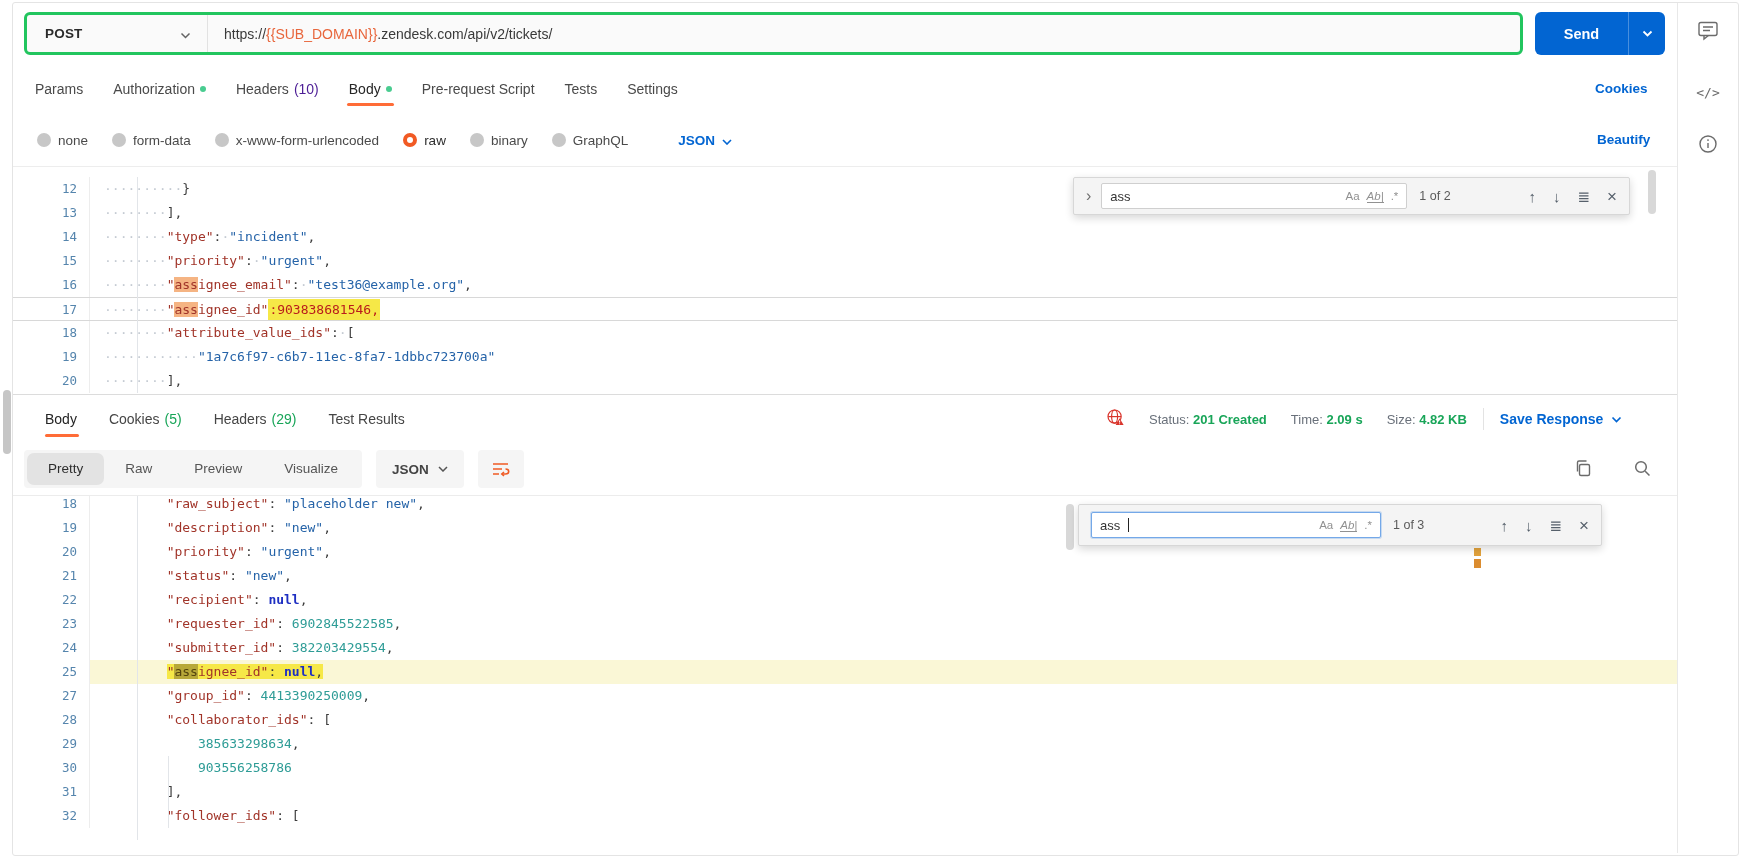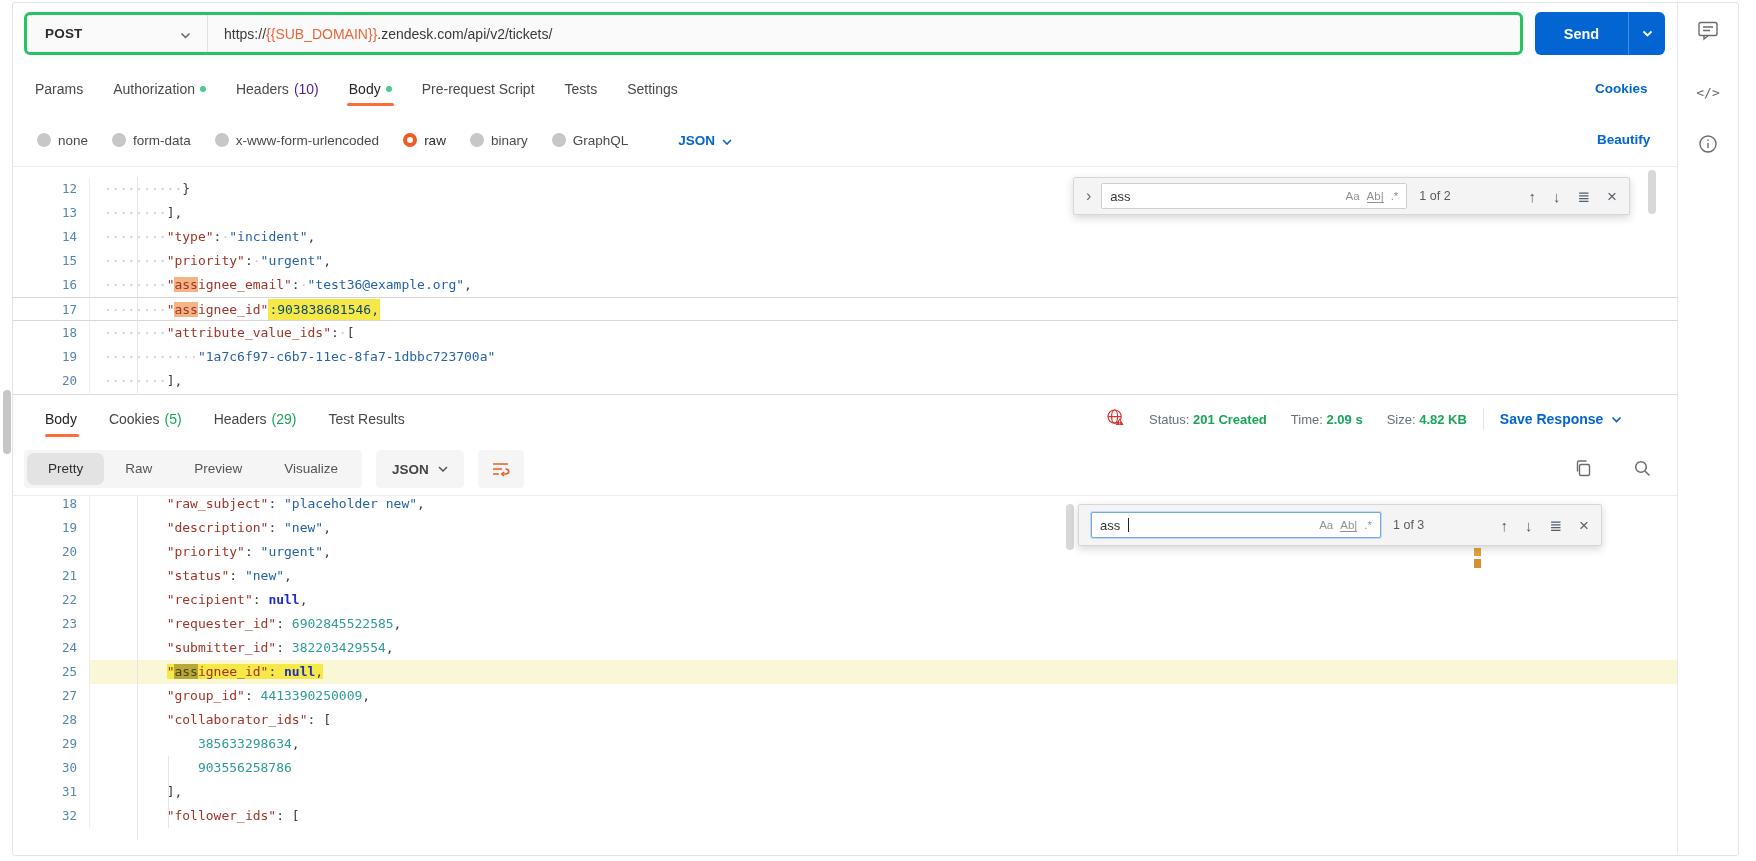--- a/index.html
+++ b/index.html
@@ -41,21 +41,21 @@
   #req-editor .lines{margin-top:10px;}
   #res-editor{top:495px;height:345px;border-top:1px solid #ececec;}
   #res-editor .lines{margin-top:-4px;}
   .code-line{display:flex;height:24px;line-height:24px;font-family:"DejaVu Sans Mono",monospace;font-size:13px;box-sizing:border-box;}
   .ln{width:64px;text-align:right;padding-right:12px;color:#5585ad;flex:none;border-right:1px solid #ededed;font-size:12.5px;}
   .code{white-space:pre;padding-left:14px;flex:1;}
   .key{color:#a13429;} .str{color:#2563a8;} .num{color:#2e9c96;text-align:center;} .pun{color:#3b3b3b;}
   .nul{color:#1d2ec2;font-weight:700;}
   .ws{color:#c5cbd3;} .sp{}
   .m-o{background:#f5b483;}
-  .yel{background:#f6e847;color:#0c4a6e;padding:3px 1px;}
+  .yel{background:#f6e847;color:#b91c1c;padding:3px 1px;}
   .row-border{border-top:1px solid #d8d8d8;border-bottom:1px solid #d8d8d8;}
   .row-hl .code{background:#faf7d6;}
   .m-y{background:#f6e847;}
   .m-cur{background:#b8a839;color:#53430d;}
   .guide{position:absolute;width:1px;background:#e2e5e9;}
   
   .rtabs-row{left:13px;top:398px;height:42px;display:flex;align-items:center;gap:32px;padding-left:32px;}
   .rtab{position:relative;font-size:14px;color:#454545;cursor:pointer;display:flex;gap:5px;white-space:nowrap;}
   .rtab.active{color:#242424;}
   .rtab.active::after{content:"";position:absolute;left:0;right:-2px;bottom:-10px;height:3px;background:#ff6c37;border-radius:2px;}
@@ -74,21 +74,21 @@
   .json2{padding:0 16px;gap:9px;font-size:13.5px;color:#444;font-weight:600;}
   .wrapb{width:46px;}
   .icon-btn{width:24px;height:24px;display:flex;align-items:center;justify-content:center;cursor:pointer;color:#6b6b6b;}
   
   .fpanel{display:flex;align-items:center;background:#f4f4f4;border:1px solid #d7d7d7;box-shadow:0 3px 8px rgba(0,0,0,.16);border-radius:2px;padding:0 12px;gap:10px;box-sizing:border-box;z-index:5;}
   .fchev{color:#6f6f6f;font-size:16px;line-height:1;cursor:pointer;}
   .finput{background:#fff;border:1px solid #cfcfcf;border-radius:2px;height:26px;display:flex;align-items:center;padding:0 8px;gap:7px;font-size:13px;color:#333;box-sizing:border-box;}
   .fquery{white-space:pre;}
   .fspace{flex:1;}
   .ficon{color:#919191;font-size:11.5px;cursor:pointer;font-family:"Liberation Sans",sans-serif;}
-  .fword{border-bottom:1px solid #919191;}
+  .fword{border-bottom:1px solid #919191;font-style:italic;}
   .fcount{font-size:12.5px;color:#5a5a5a;margin-left:2px;white-space:nowrap;}
   .fbtns{margin-left:auto;display:flex;gap:17px;align-items:center;color:#56606b;font-size:15px;}
   .fbtn{cursor:pointer;line-height:1;}
   .caret{width:1px;height:14px;background:#222;margin-left:1px;}
   .finput.focused{border:1px solid #74a8e8;box-shadow:0 0 0 1px rgba(116,168,232,.35);}
   .ruler-mark{background:#e2a23c;}
 </style>
 </head>
 <body>
 

